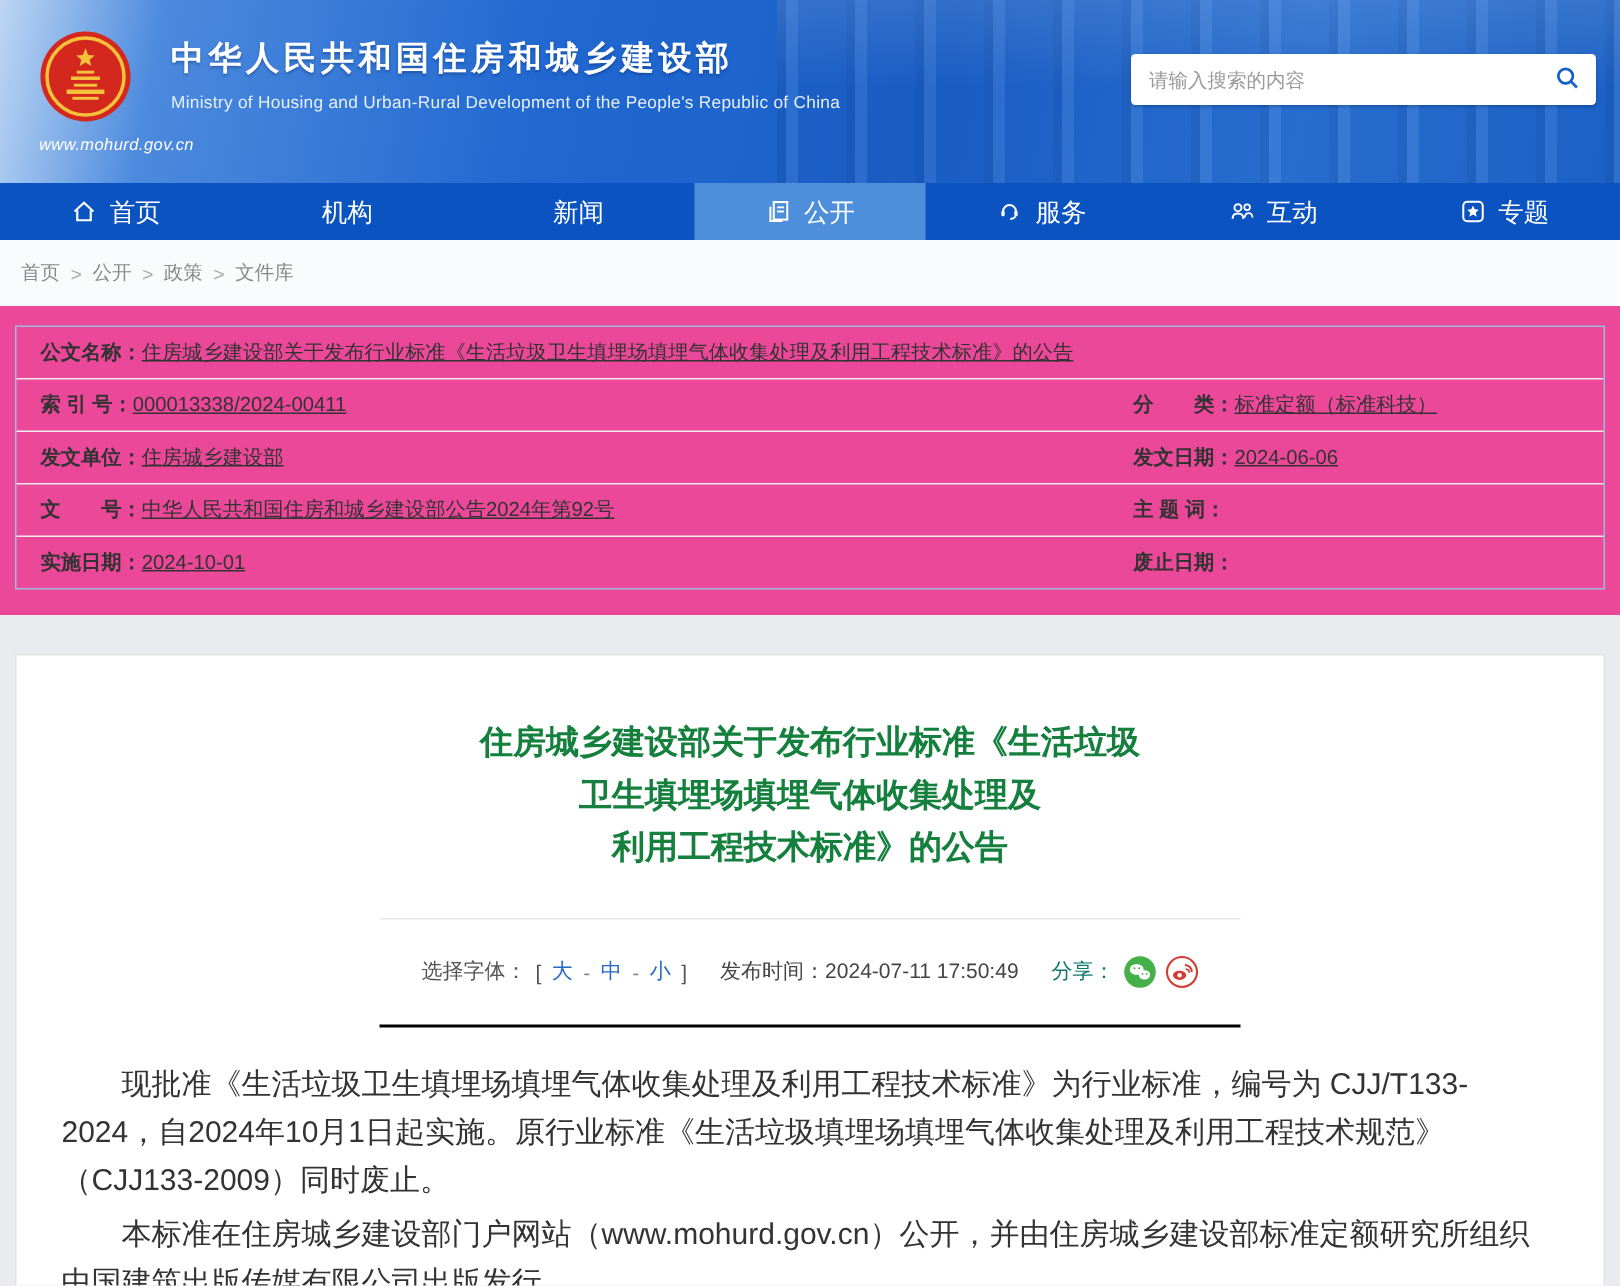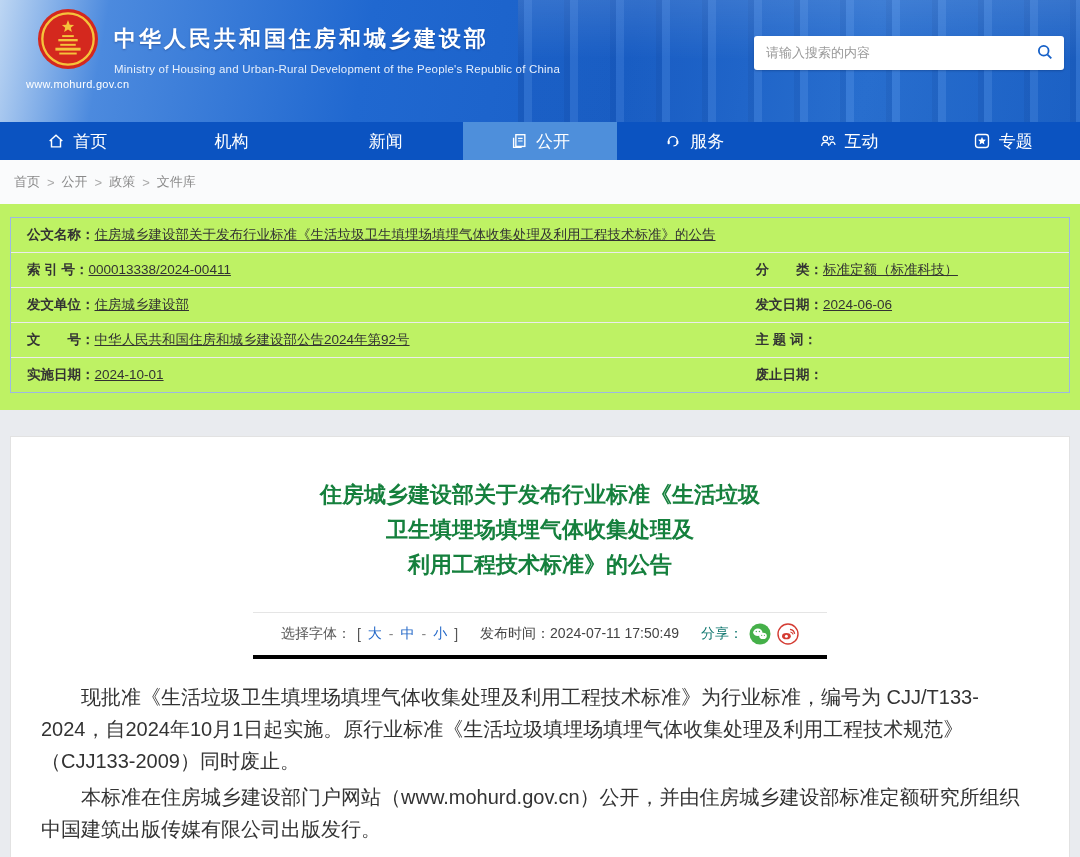--- a/index.html
+++ b/index.html
@@ -14,57 +14,57 @@
   .site-header {
     position:relative; height:122px; overflow:hidden;
     background:linear-gradient(100deg,#bdd6f3 0%,#4c8ade 10%,#2068d0 34%,#1a60c8 58%,#2a72d4 80%,#1d64c9 100%);
   }
   .header-building {
     position:absolute; right:0; top:0; width:52%; height:100%; pointer-events:none; opacity:.5;
     background:
       linear-gradient(180deg, rgba(255,255,255,.22), rgba(255,255,255,0) 48%),
       repeating-linear-gradient(90deg, rgba(8,38,105,.28) 0 6px, rgba(255,255,255,.14) 6px 14px, rgba(8,38,105,.10) 14px 46px);
   }
-  .emblem-col { position:absolute; left:26px; top:8px; width:84px; text-align:center; }
+  .emblem-col { position:absolute; left:26px; top:20px; width:84px; text-align:left;font-style:italic; }
   .emblem-col svg { width:62px; height:62px; display:inline-block; }
   .site-url { margin-top:4px; color:#fff; font-size:11px; letter-spacing:.3px; }
   .brand { position:absolute; left:114px; top:24px; }
   .site-title { font-size:22px; font-weight:bold; color:#fff; letter-spacing:3px; text-shadow:0 1px 2px rgba(0,30,90,.35); }
   .site-subtitle { margin-top:9px; font-size:11.5px; color:#e6effc; letter-spacing:.2px; }
   .search-box { position:absolute; right:16px; top:36px; width:310px; height:34px; background:#fff; border-radius:3px; display:flex; align-items:center; box-shadow:0 1px 2px rgba(0,20,60,.25); }
-  .search-input { flex:1; min-width:0; border:0; outline:none; background:transparent; padding:0 6px 0 12px; font-size:13px; color:#333; font-family:Liberation Mono, monospace; }
+  .search-input { flex:1; min-width:0; border:0; outline:none; background:transparent; padding:0 6px 0 12px; font-size:13px; color:#333; font-family:Liberation Sans, sans-serif; }
   .search-input::placeholder { color:#999; }
   .search-btn { width:38px; height:34px; border:0; background:transparent; cursor:pointer; display:flex; align-items:center; justify-content:center; }
 
   
   .main-nav { display:grid; grid-template-columns:repeat(7,1fr); height:38px; background:#0b53c1; }
   .nav-item { display:flex; align-items:center; justify-content:center; gap:8px; color:#fff; font-size:17px; cursor:pointer; }
   .nav-item.active { background:#4e8fdb; }
   .nav-icon { display:flex; }
   .nav-icon svg { width:18px; height:18px; display:block; }
 
   
   .breadcrumb { height:44px; display:flex; align-items:center; gap:7px; padding:0 14px; background:#fafbfc; font-size:13px; color:#999; }
   .crumb { color:#8a8a8a; cursor:pointer; }
   .crumb-sep { color:#aaa; }
 
   
-  .docinfo-section { background:#bef264; padding:13px 10px 17px; }
+  .docinfo-section { background:#ec4899; padding:13px 10px 17px; }
   .docinfo-box { border:1px solid #9db9e2; }
   .docinfo-row { display:flex; padding:7px 16px; font-size:13.5px; color:#333; line-height:20px; border-top:1px solid #ececec; }
   .docinfo-row:first-child { border-top:0; }
   .di-col-left { width:71%; display:flex; padding-right:10px; }
   .di-col-right { width:29%; display:flex; }
   .di-label { font-weight:bold; white-space:pre; flex:none; }
   .di-value { white-space:pre-wrap;text-decoration:underline; }
 
   
   .main-box { margin:26px 10px 0; background:#fff; border:1px solid #e2e2e2; height:423px; overflow:hidden; padding-top:40px; }
   .article-title .title-line { text-align:center; font-size:22px; font-weight:bold; color:#15803d; line-height:35px; }
-  .meta-bar { margin:30px auto 0; width:fit-content; padding:10px 28px; border-top:1px solid #e5e5e5; border-bottom:4px solid #000000; display:flex; align-items:center; gap:6px; font-size:14px; color:#555; }
+  .meta-bar { margin:30px auto 0; width:fit-content; padding:24px 28px; border-top:1px solid #e5e5e5; border-bottom:2px solid #000000; display:flex; align-items:center; gap:6px; font-size:14px; color:#555; }
   .font-link { color:#2468c8; cursor:pointer; padding:0 1px; }
   .meta-dash { color:#888; }
   .meta-publish { margin-left:16px; color:#444; }
   .meta-share-label { margin-left:16px; color:#0f766e; }
   .share-icon { width:22px; height:22px; cursor:pointer; display:flex; }
   .share-icon svg { width:22px; height:22px; }
   .article-body { padding:22px 30px 0; }
   .article-body p { margin:0 0 4px; font-size:20px; color:#333; line-height:32px; text-indent:2em; }
   .signature-block { margin-top:12px; padding-right:212px; text-align:right; font-size:16px; color:#333; line-height:30px; }
 </style>

